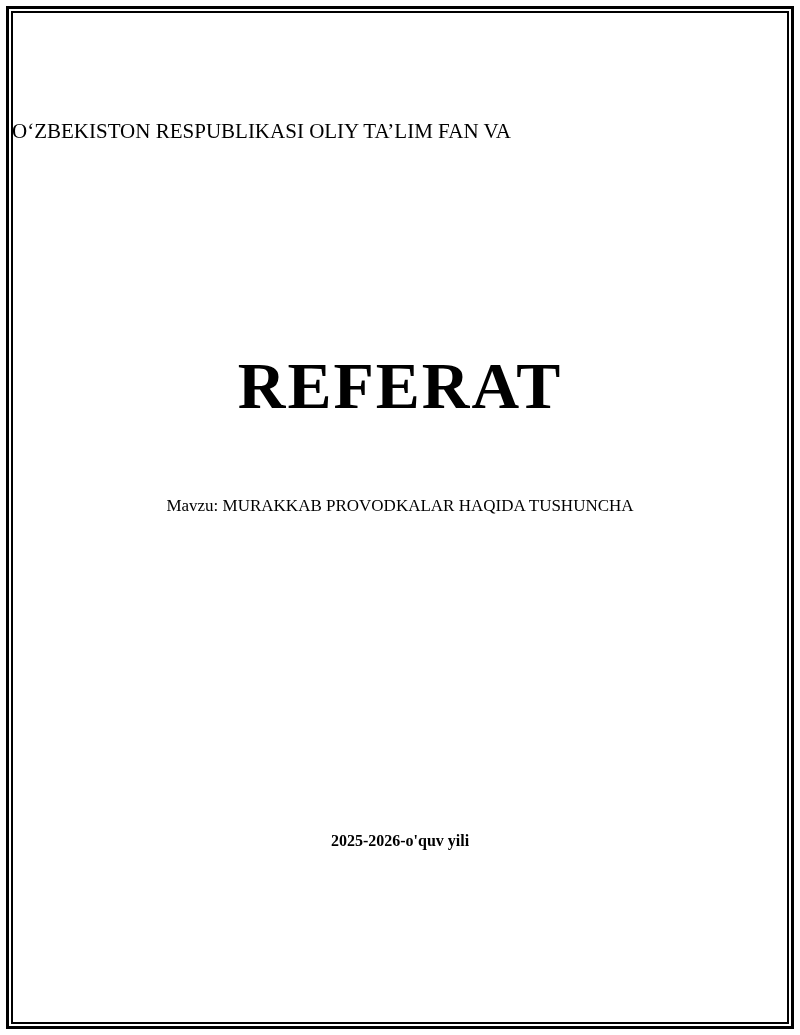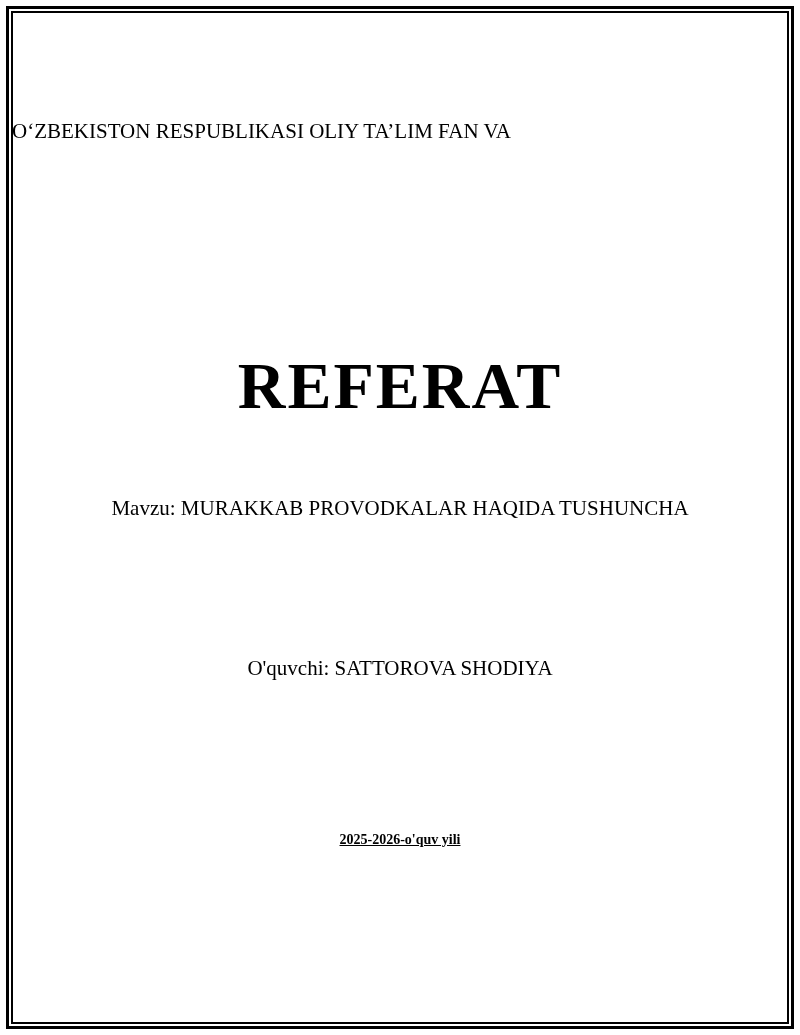--- a/index.html
+++ b/index.html
@@ -47,44 +47,42 @@
   .doc-title {
     top: 348px;
     font-size: 66px;
     font-weight: bold;
     letter-spacing: 2px;
     line-height: 1.15;
     text-align: center;
   }
   .topic-line {
     top: 496px;
-    font-size: 21px;
+    font-size: 17px;
   }
   .student-line {
     top: 656px;
     font-size: 21px;
   }
   .year-line {
     top: 832px;
-    font-size: 14px;
+    font-size: 16px;
     font-weight: bold;
-    text-decoration: underline;
   }
 </style>
 </head>
 <body>
 
 <div class="page">
   <div class="border-outer"></div>
   <div class="border-inner"></div>
 
   <div class="header-block">
     <div>OʻZBEKISTON RESPUBLIKASI OLIY TA’LIM FAN VA</div>
   </div>
 
   <div class="line doc-title">REFERAT</div>
 
   <div class="line topic-line">Mavzu: MURAKKAB PROVODKALAR HAQIDA TUSHUNCHA</div>
 
-  <div class="line student-line">O'quvchi: SATTOROVA SHODIYA</div>
 
   <div class="line year-line">2025-2026-o'quv yili</div>
 </div>
 
 </body></html>

